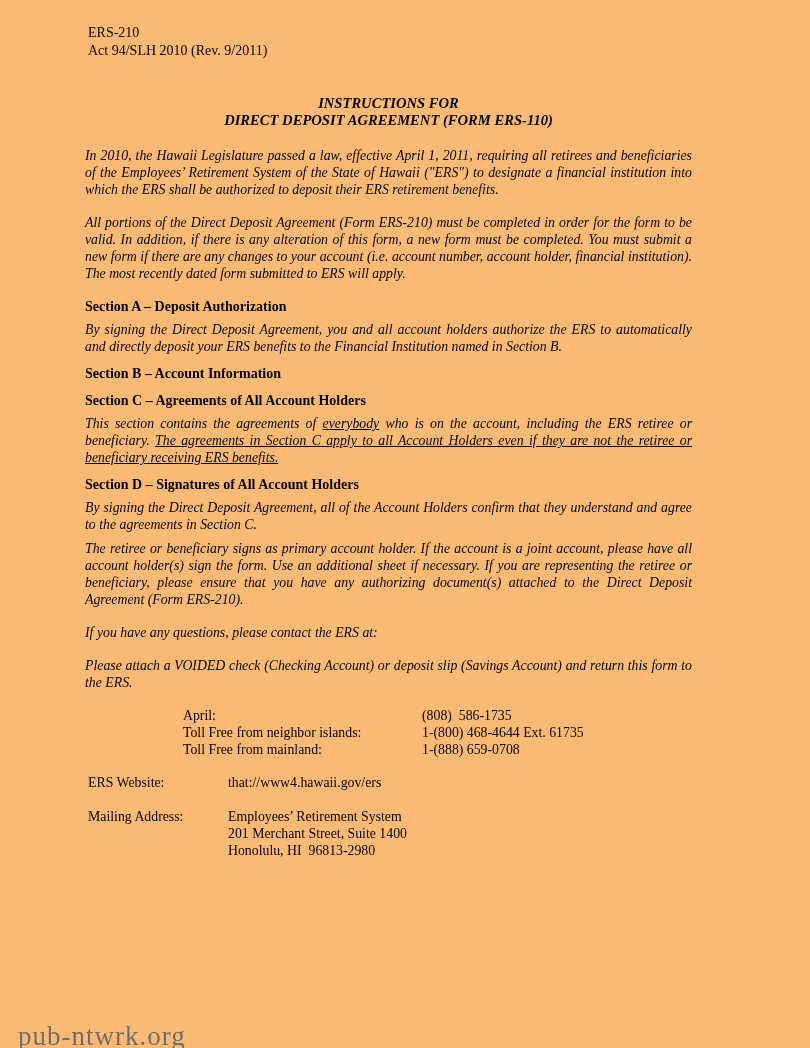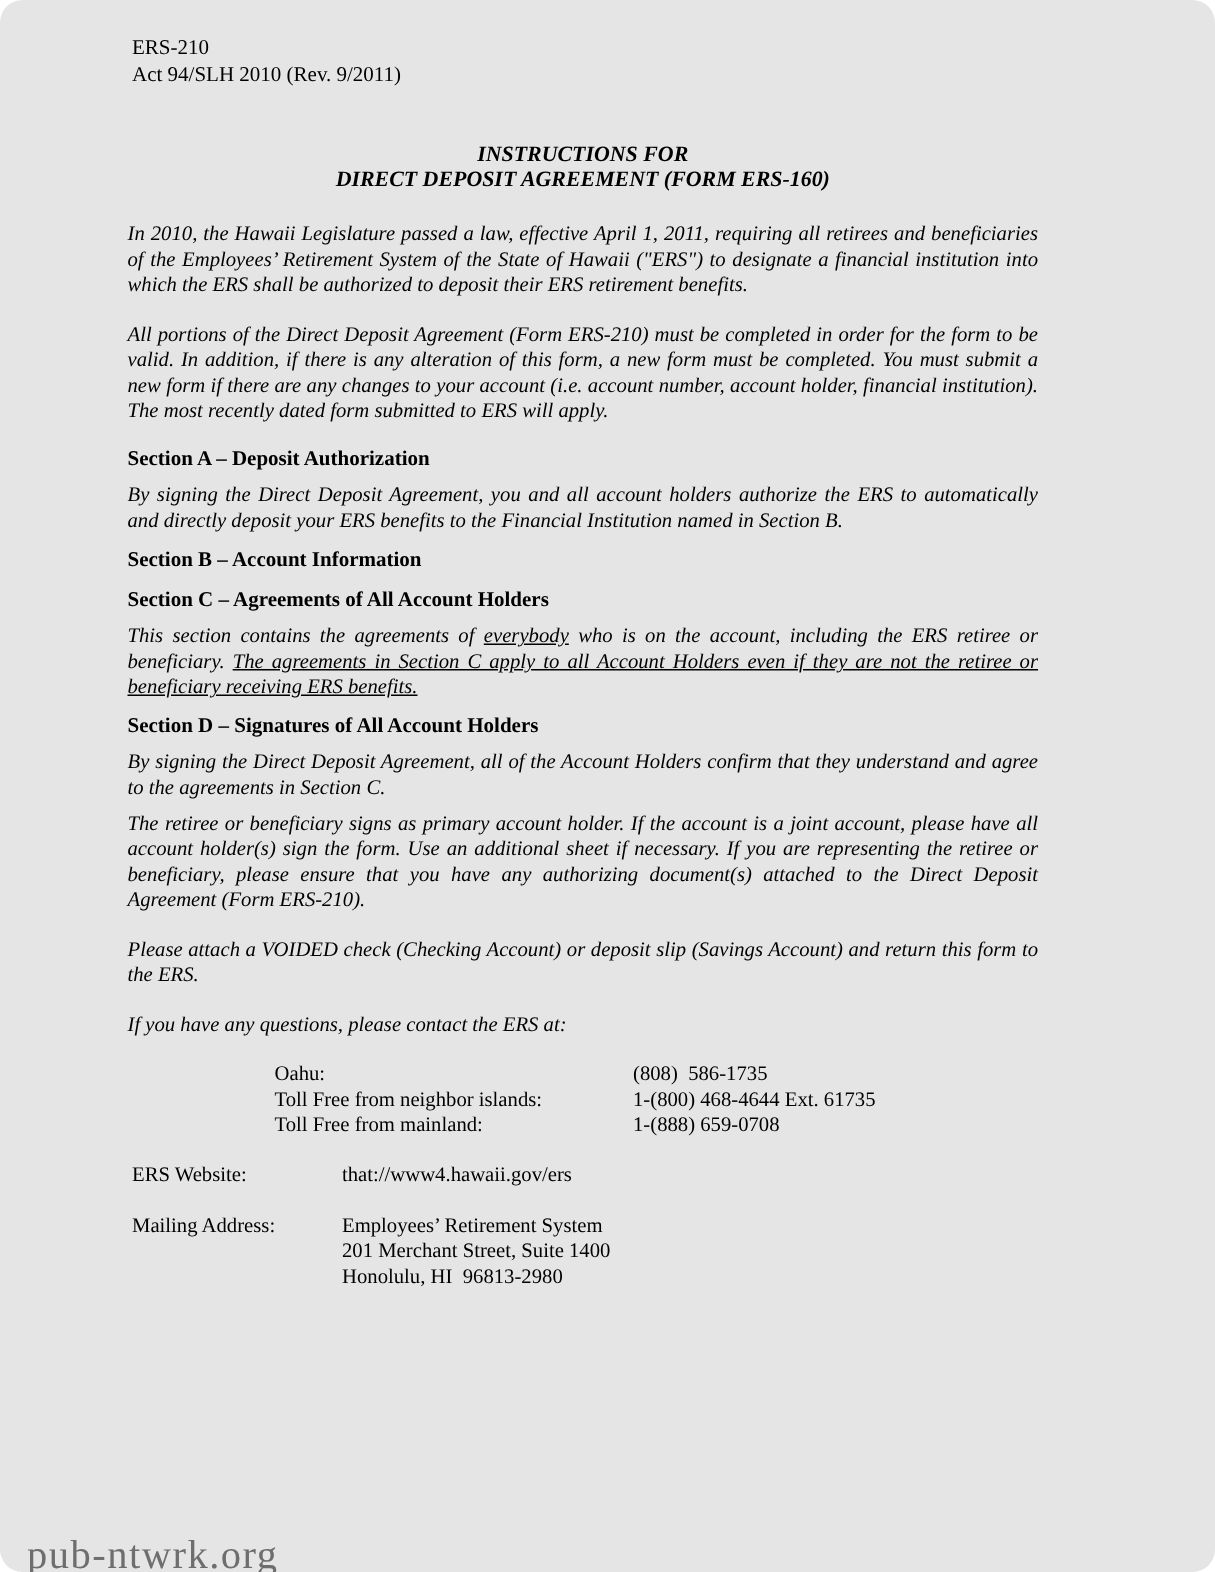--- a/index.html
+++ b/index.html
@@ -1,26 +1,25 @@
 <!DOCTYPE html>
 <html><head>
 <meta charset="utf-8">
 <style>
   html, body { margin: 0; padding: 0; background: #ffffff; }
   .page {
     position: relative;
     width: 810px;
     height: 1048px;
-    background: #e5e5e5;
+    background: #fdba74;
     color: #000000;
     font-family: "Liberation Serif", serif;
     overflow: hidden;
     box-sizing: border-box;
     padding: 24px 118px 0 85px;
-    border-radius: 15px;
   }
   .hdr-block { margin-left: 3px; }
   .hdr-line { font-size: 14px; line-height: 17.5px; text-align: left; }
   .title-block { margin-top: 36px; margin-bottom: 18px; text-align: center; font-style: italic; }
   .title-line { font-weight: bold; font-size: 14.6px; line-height: 17px; }
   p.body-text {
     font-size: 13.8px;
     line-height: 17px;
     text-align: justify;
     margin: 0 0 7px 0;
@@ -56,44 +55,44 @@
 
 <div class="page">
 
   <div class="hdr-block">
     <div class="hdr-line">ERS-210</div>
     <div class="hdr-line">Act 94/SLH 2010 (Rev. 9/2011)</div>
   </div>
 
   <div class="title-block">
     <div class="title-line">INSTRUCTIONS FOR</div>
-    <div class="title-line">DIRECT DEPOSIT AGREEMENT (FORM ERS-160)</div>
+    <div class="title-line">DIRECT DEPOSIT AGREEMENT (FORM ERS-110)</div>
   </div>
 
   <p class="body-text gap-lg">In 2010, the Hawaii Legislature passed a law, effective April 1, 2011, requiring all retirees and beneficiaries of the Employees’ Retirement System of the State of Hawaii ("ERS") to designate a financial institution into which the ERS shall be authorized to deposit their ERS retirement benefits.</p>
   <p class="body-text gap-lg">All portions of the Direct Deposit Agreement (Form ERS-210) must be completed in order for the form to be valid.  In addition, if there is any alteration of this form, a new form must be completed.  You must submit a new form if there are any changes to your account (i.e. account number, account holder, financial institution).  The most recently dated form submitted to ERS will apply.</p>
 
   <h3 class="section-heading">Section A – Deposit Authorization</h3>
   <p class="body-text">By signing the Direct Deposit Agreement, you and all account holders authorize the ERS to automatically and directly deposit your ERS benefits to the Financial Institution named in Section B.</p>
 
   <h3 class="section-heading">Section B – Account Information</h3>
 
   <h3 class="section-heading">Section C – Agreements of All Account Holders</h3>
   <p class="body-text"><span>This section contains the agreements of </span><span class="u">everybody</span><span> who is on the account, including the ERS retiree or beneficiary.  </span><span class="u">The agreements in Section C apply to all Account Holders even if they are not the retiree or beneficiary receiving ERS benefits.</span></p>
 
   <h3 class="section-heading">Section D – Signatures of All Account Holders</h3>
   <p class="body-text">By signing the Direct Deposit Agreement, all of the Account Holders confirm that they understand and agree to the agreements in Section C.</p>
   <p class="body-text gap-lg">The retiree or beneficiary signs as primary account holder.  If the account is a joint account, please have all account holder(s) sign the form.  Use an additional sheet if necessary.  If you are representing the retiree or beneficiary, please ensure that you have any authorizing document(s) attached to the Direct Deposit Agreement (Form ERS-210).</p>
 
+  <p class="body-text gap-lg">If you have any questions, please contact the ERS at:</p>
   <p class="body-text gap-lg">Please attach a VOIDED check (Checking Account) or deposit slip (Savings Account) and return this form to the ERS.</p>
-  <p class="body-text gap-lg">If you have any questions, please contact the ERS at:</p>
 
   <div class="contact-block">
     <div class="contact-row">
-      <span class="contact-label">Oahu:</span><span class="contact-value">(808)  586-1735</span>
+      <span class="contact-label">April:</span><span class="contact-value">(808)  586-1735</span>
     </div>
     <div class="contact-row">
       <span class="contact-label">Toll Free from neighbor islands:</span><span class="contact-value">1-(800) 468-4644 Ext. 61735</span>
     </div>
     <div class="contact-row">
       <span class="contact-label">Toll Free from mainland:</span><span class="contact-value">1-(888) 659-0708</span>
     </div>
   </div>
 
   <div class="addr-row">

